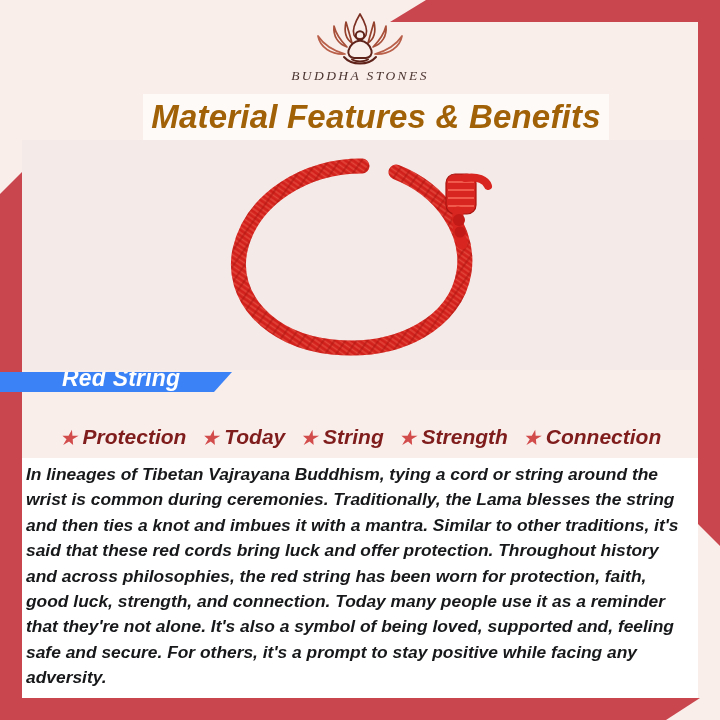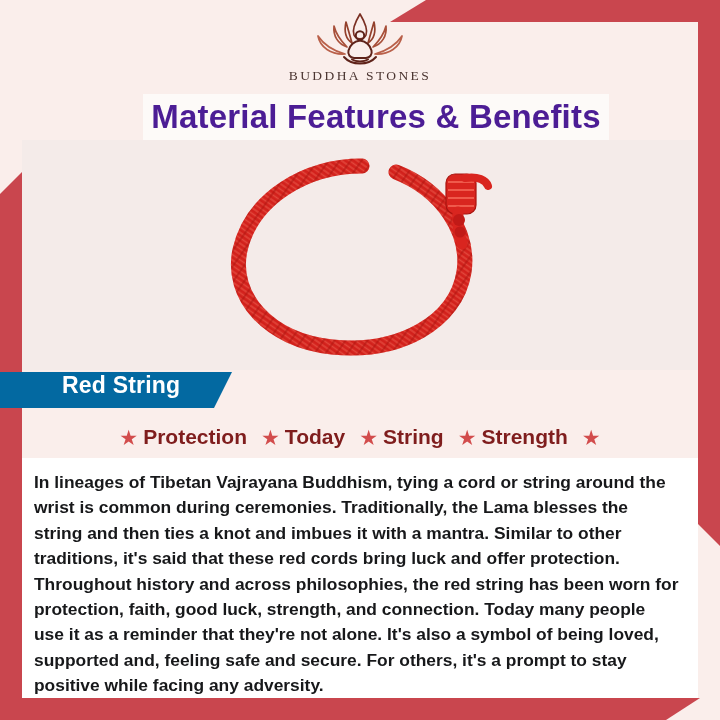--- a/index.html
+++ b/index.html
@@ -7,20 +7,21 @@
     padding: 0;
     background: #ffffff;
   }
   #page {
     position: relative;
     width: 720px;
     height: 720px;
     overflow: hidden;
     background: #faeeeb;
     font-family: "Liberation Sans", sans-serif;
+    font-style: italic;
   }
 
   
   .frame-top {
     position: absolute;
     top: 0; left: 390px;
     width: 330px; height: 22px;
     background: #c9464e;
     clip-path: polygon(36px 0, 100% 0, 100% 100%, 0 100%);
   }
@@ -77,44 +78,44 @@
     top: 94px; left: 143px;
     width: 466px; height: 46px;
     background: #fdfaf8;
     display: flex;
     align-items: center;
     justify-content: center;
   }
   .title-text {
     font-size: 33px;
     font-weight: bold;
-    color: #4c1d95;
+    color: #a16207;
     letter-spacing: 0.2px;
     white-space: nowrap;
   }
 
   
   .hero {
     position: absolute;
     top: 140px; left: 22px;
     width: 676px; height: 230px;
     background: #f4ebe9;
     overflow: hidden;
   }
   .bracelet { position: absolute; top: 14px; left: 50%; transform: translateX(-50%); }
 
   
   .tag {
     position: absolute;
     top: 372px; left: 0;
-    width: 232px; height: 36px;
-    background: #0369a1;
+    width: 232px; height: 20px;
+    background: #3b82f6;
     clip-path: polygon(0 0, 100% 0, calc(100% - 18px) 100%, 0 100%);
     display: flex;
-    align-items: flex-start;
+    align-items: flex-end;
   }
   .tag-label {
     margin-left: 62px;
     color: #ffffff;
     font-size: 23px;
     font-weight: bold;
     letter-spacing: 0.2px;
   }
 
   
@@ -148,21 +149,21 @@
     width: 676px; height: 240px;
     background: #ffffff;
     padding: 4px 10px 0 4px;
     box-sizing: border-box;
   }
   .body-text {
     font-size: 17.4px;
     line-height: 25.4px;
     color: #17181a;
     font-weight: bold;
-    margin: 8px;
+    margin: 0;
     text-align: left;
   }
 </style>
 </head>
 <body>
 
 <div id="page">
 
   <div class="frame-top"></div>
   <div class="frame-right"></div>
@@ -251,20 +252,21 @@
     <div class="benefit">
       <span class="star">★</span>
       <span class="benefit-label">String</span>
     </div>
     <div class="benefit">
       <span class="star">★</span>
       <span class="benefit-label">Strength</span>
     </div>
     <div class="benefit">
       <span class="star">★</span>
+      <span class="benefit-label">Connection</span>
     </div>
   </div>
 
   <div class="body-panel">
     <p class="body-text">In lineages of Tibetan Vajrayana Buddhism, tying a cord or string around the wrist is common during ceremonies. Traditionally, the Lama blesses the string and then ties a knot and imbues it with a mantra. Similar to other traditions, it's said that these red cords bring luck and offer protection. Throughout history and across philosophies, the red string has been worn for protection, faith, good luck, strength, and connection. Today many people use it as a reminder that they're not alone. It's also a symbol of being loved, supported and, feeling safe and secure. For others, it's a prompt to stay positive while facing any adversity.</p>
   </div>
 
 </div>
 
 </body></html>

